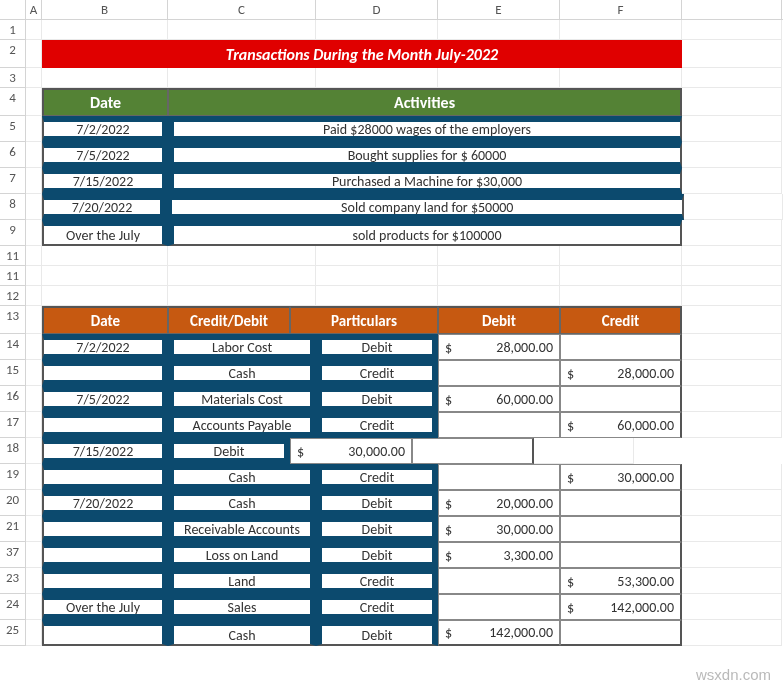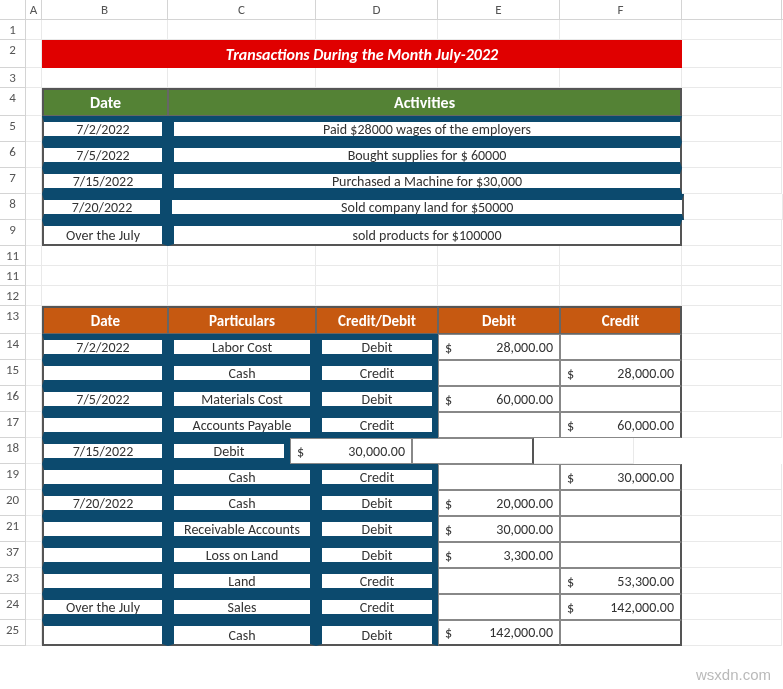--- a/index.html
+++ b/index.html
@@ -253,22 +253,22 @@
       <div class="cell wC"></div>
       <div class="cell wD"></div>
       <div class="cell wE"></div>
       <div class="cell wF"></div>
       <div class="cell wRest"></div>
     </div>
 
   <div class="row tall">
     <div class="cell wGutter"></div>
     <div class="cell orange-header wB thick-left thick-top">Date</div>
+    <div class="cell orange-header wD thick-top">Credit/Debit</div>
     <div class="cell orange-header wC thick-top">Particulars</div>
-    <div class="cell orange-header wD thick-top">Credit/Debit</div>
     <div class="cell orange-header wE thick-top">Debit</div>
     <div class="cell orange-header wF thick-top thick-right">Credit</div>
     <div class="cell wRest"></div>
   </div>
 
   <div id="table2-rows">
       <div class="row medium">
         <div class="cell wGutter"></div>
         <div class="cell bordered wB thick-left">7/2/2022</div>
         <div class="cell bordered wC">Labor Cost</div>

